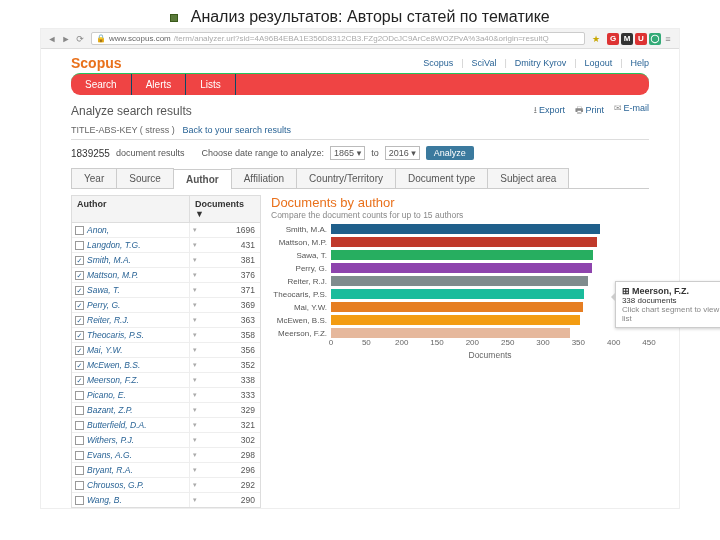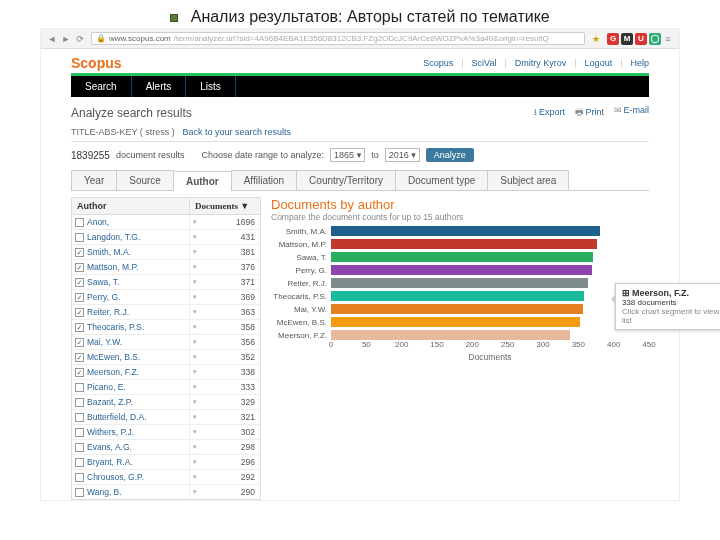--- a/index.html
+++ b/index.html
@@ -11,47 +11,47 @@
   .nav-btn { width:14px; height:14px; display:flex; align-items:center; justify-content:center; color:#888; }
   .url-box { flex:1; background:#fff; border:1px solid #ccc; border-radius:2px; padding:1px 4px; display:flex; align-items:center; gap:3px; color:#666; font-size:8px; margin:0 4px; overflow:hidden; white-space:nowrap; }
   .url-box .lock { color:#4a8a3a; font-size:8px; }
   .ext-icons { display:flex; gap:2px; padding-left:4px; }
   .ext-ic { width:12px; height:12px; border-radius:2px; display:flex; align-items:center; justify-content:center; font-size:8px; font-weight:bold; color:#fff; }
   .page { padding:0 30px; }
   .brand-row { display:flex; align-items:center; justify-content:space-between; padding:6px 0 2px; }
   .brand { color:#e9711c; font-size:14px; font-weight:bold; }
   .top-links { display:flex; gap:8px; font-size:9px; color:#2a6496; }
   .top-links span { cursor:pointer; }
-  .main-nav { background:#000000; color:#fff; display:flex; border-top:3px solid #22c55e; }
+  .main-nav { background:#ef4444; color:#fff; display:flex; border-top:1px solid #22c55e;border-radius:9px; }
   .main-nav .nav-item { padding:5px 14px; font-size:10px; border-right:1px solid #0a4a66; cursor:pointer; }
   .main-nav .spacer { flex:1; }
   .crumb-row { display:flex; align-items:center; justify-content:space-between; padding:8px 0 2px; }
   .crumb-title { color:#555; font-size:12px; }
   .crumb-actions { display:flex; gap:10px; font-size:9px; color:#2a6496; }
   .crumb-actions .ic { color:#888; margin-right:2px; }
   .query-line { font-size:9px; color:#666; padding:4px 0; }
   .back-link { color:#2a6496; cursor:pointer; }
   .res-row { display:flex; align-items:center; gap:6px; font-size:9px; color:#555; border-top:1px solid #ddd; padding:6px 0; }
   .res-count { color:#333; font-size:10px; }
   .sel { border:1px solid #bbb; background:#fff; padding:1px 3px; font-size:9px; }
   .btn-analyze { background:#3b7a9e; color:#fff; border:none; padding:2px 8px; font-size:9px; border-radius:2px; cursor:pointer; }
   .tabs { display:flex; border-bottom:1px solid #ccc; margin-top:2px; }
   .tab { padding:4px 12px; font-size:10px; border:1px solid #ccc; border-bottom:none; background:#f5f5f5; color:#555; margin-right:-1px; cursor:pointer; }
   .tab.active { background:#fff; font-weight:bold; position:relative; top:1px; }
   .work { display:flex; gap:10px; margin-top:6px; }
   .tbl-col { width:190px; }
   .tbl-head { display:flex; background:#f4f4f4; border:1px solid #ddd; font-size:9px; font-weight:bold; }
   .th-a { flex:1; padding:3px 5px; border-right:1px solid #ddd; }
-  .th-b { width:70px; padding:3px 5px; display:flex; align-items:center; justify-content:space-between;font-family:Liberation Serif, serif; }
+  .th-b { width:70px; padding:3px 5px; display:flex; align-items:center; justify-content:space-between; }
   .tbl-body { border:1px solid #ddd; border-top:none; }
   .row { display:flex; border-bottom:1px solid #eee; font-size:8.5px; color:#555; }
   .row:last-child { border-bottom:none; }
   .cell-a { flex:1; padding:2px 3px; display:flex; align-items:center; gap:3px; border-right:1px solid #eee; }
   .cell-a .chk { width:9px; height:9px; border:1px solid #999; display:inline-block; text-align:center; line-height:7px; font-size:7px; color:#2a6496; }
-  .cell-a .name { color:#2a6496; }
+  .cell-a .name { color:#2a6496;font-style:italic; }
   .cell-b { width:70px; padding:2px 5px 2px 3px; display:flex; align-items:center; justify-content:space-between; color:#555; }
   .caret { color:#aaa; font-size:7px; }
   .chart-col { flex:1; }
   .chart-title { color:#e9711c; font-size:13px; }
   .chart-sub { color:#888; font-size:8.5px; margin-bottom:4px; }
   .chart-area { position:relative; font-size:8px; color:#555; }
   .bars { display:grid; grid-template-columns:60px 1fr; row-gap:3px; align-items:center; position:relative; }
   .bar-label { text-align:right; padding-right:4px; font-size:8px; color:#555; white-space:nowrap; }
   .bar-track { height:10px; position:relative; }
   .bar { height:100%; }

